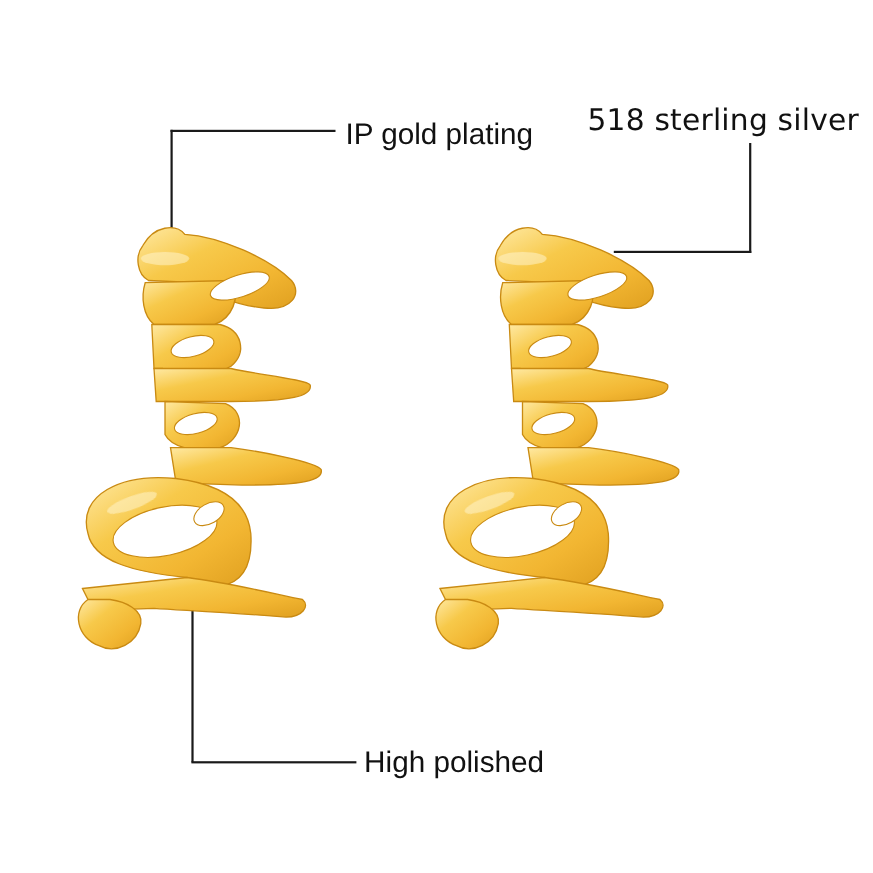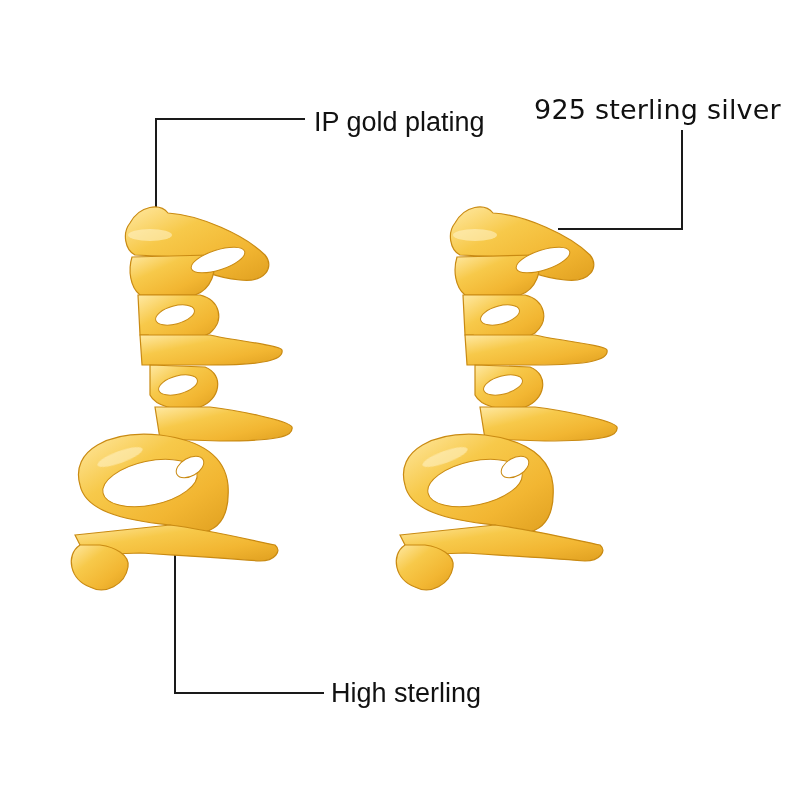--- a/index.html
+++ b/index.html
@@ -18,27 +18,27 @@
   </style>
 </head>
 <body>
 
 <div class="canvas">
 
   <div class="leader" style="left:155px; top:118px; width:150px; height:2px;"></div>
   <div class="leader" style="left:155px; top:118px; width:2px; height:108px;"></div>
   <div class="label label-sans" style="left:314px; top:109px;">IP gold plating</div>
 
-  <div class="label label-serif" style="left:534px; top:96px;">925 sterling silver</div>
+  <div class="label label-serif" style="left:534px; top:96px;">518 sterling silver</div>
   <div class="leader" style="left:681px; top:130px; width:2px; height:100px;"></div>
   <div class="leader" style="left:558px; top:228px; width:125px; height:2px;"></div>
 
   <div class="leader" style="left:174px; top:540px; width:2px; height:153px;"></div>
   <div class="leader" style="left:174px; top:692px; width:150px; height:2px;"></div>
-  <div class="label label-sans" style="left:331px; top:680px;">High sterling</div>
+  <div class="label label-sans" style="left:331px; top:680px;">High polished</div>
 
   <svg class="earring" style="left:60px; top:195px;" width="250" height="420" viewBox="0 0 250 420">
     <defs>
       <linearGradient id="goldA" x1="0" y1="0" x2="1" y2="1">
         <stop offset="0" stop-color="#FFE9A3"></stop>
         <stop offset="0.35" stop-color="#F7C94A"></stop>
         <stop offset="0.7" stop-color="#F2B632"></stop>
         <stop offset="1" stop-color="#E0A020"></stop>
       </linearGradient>
     </defs>

